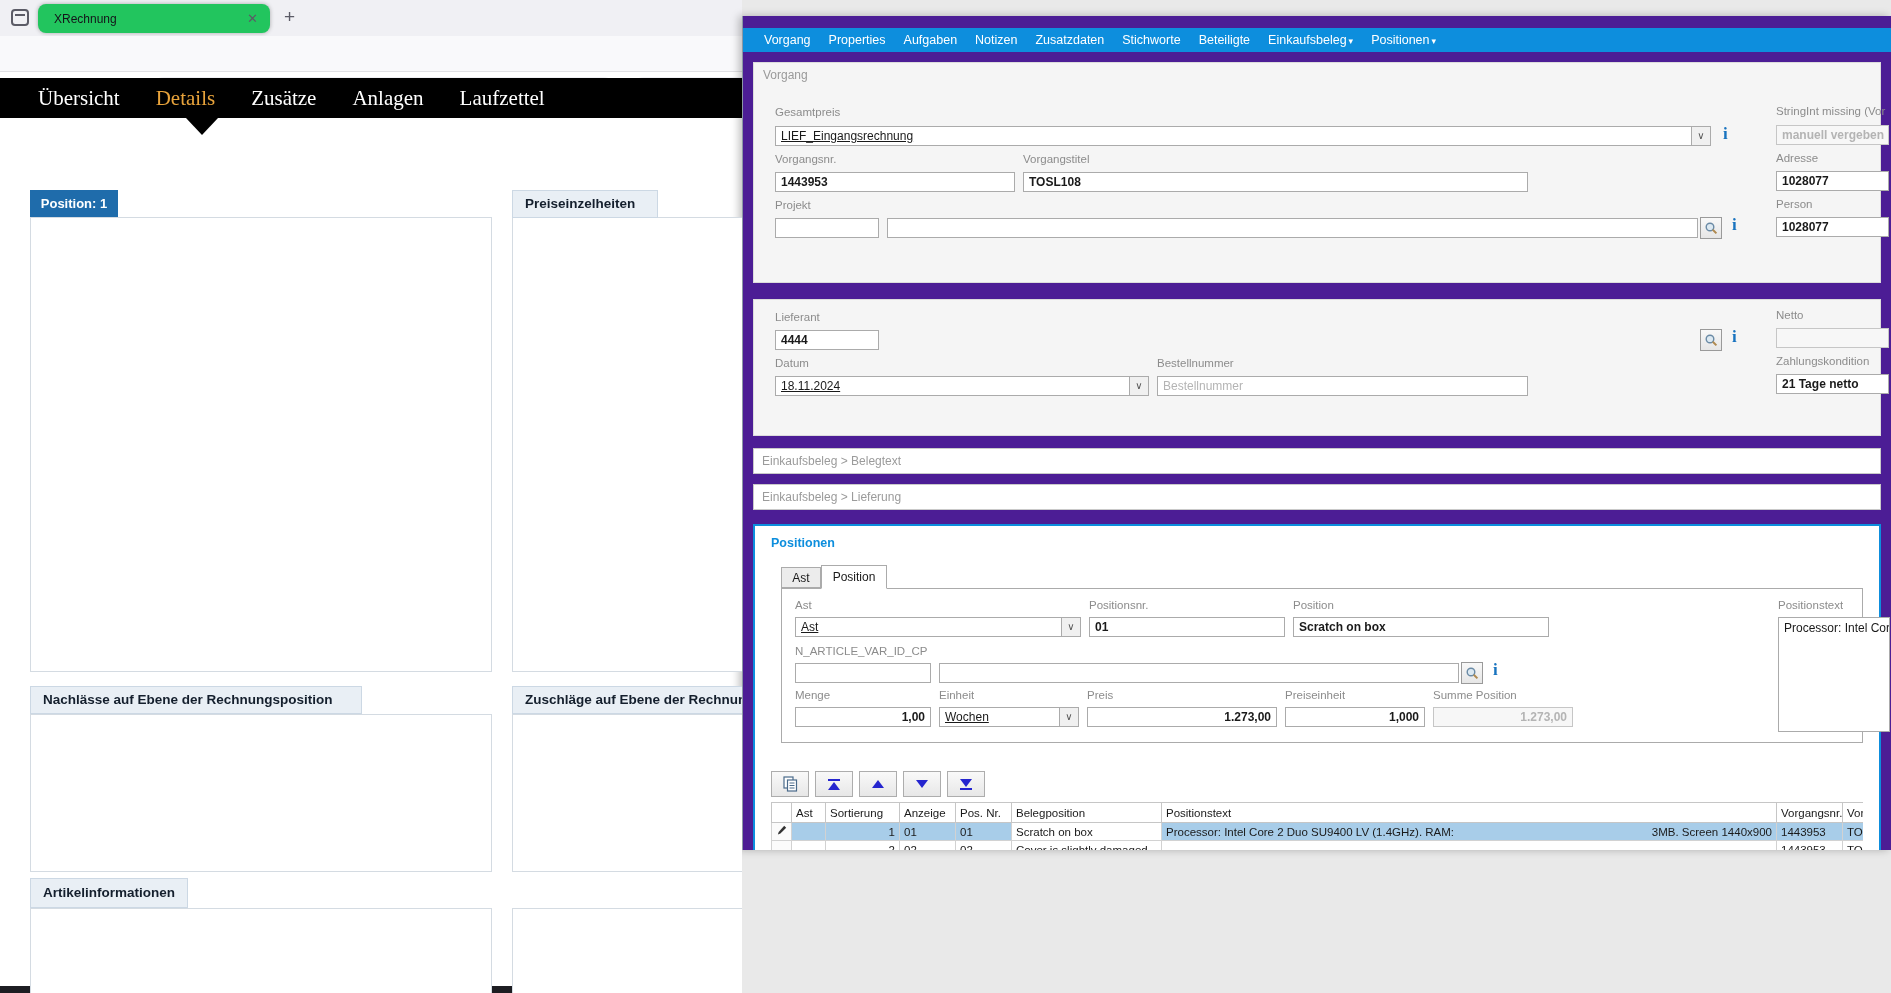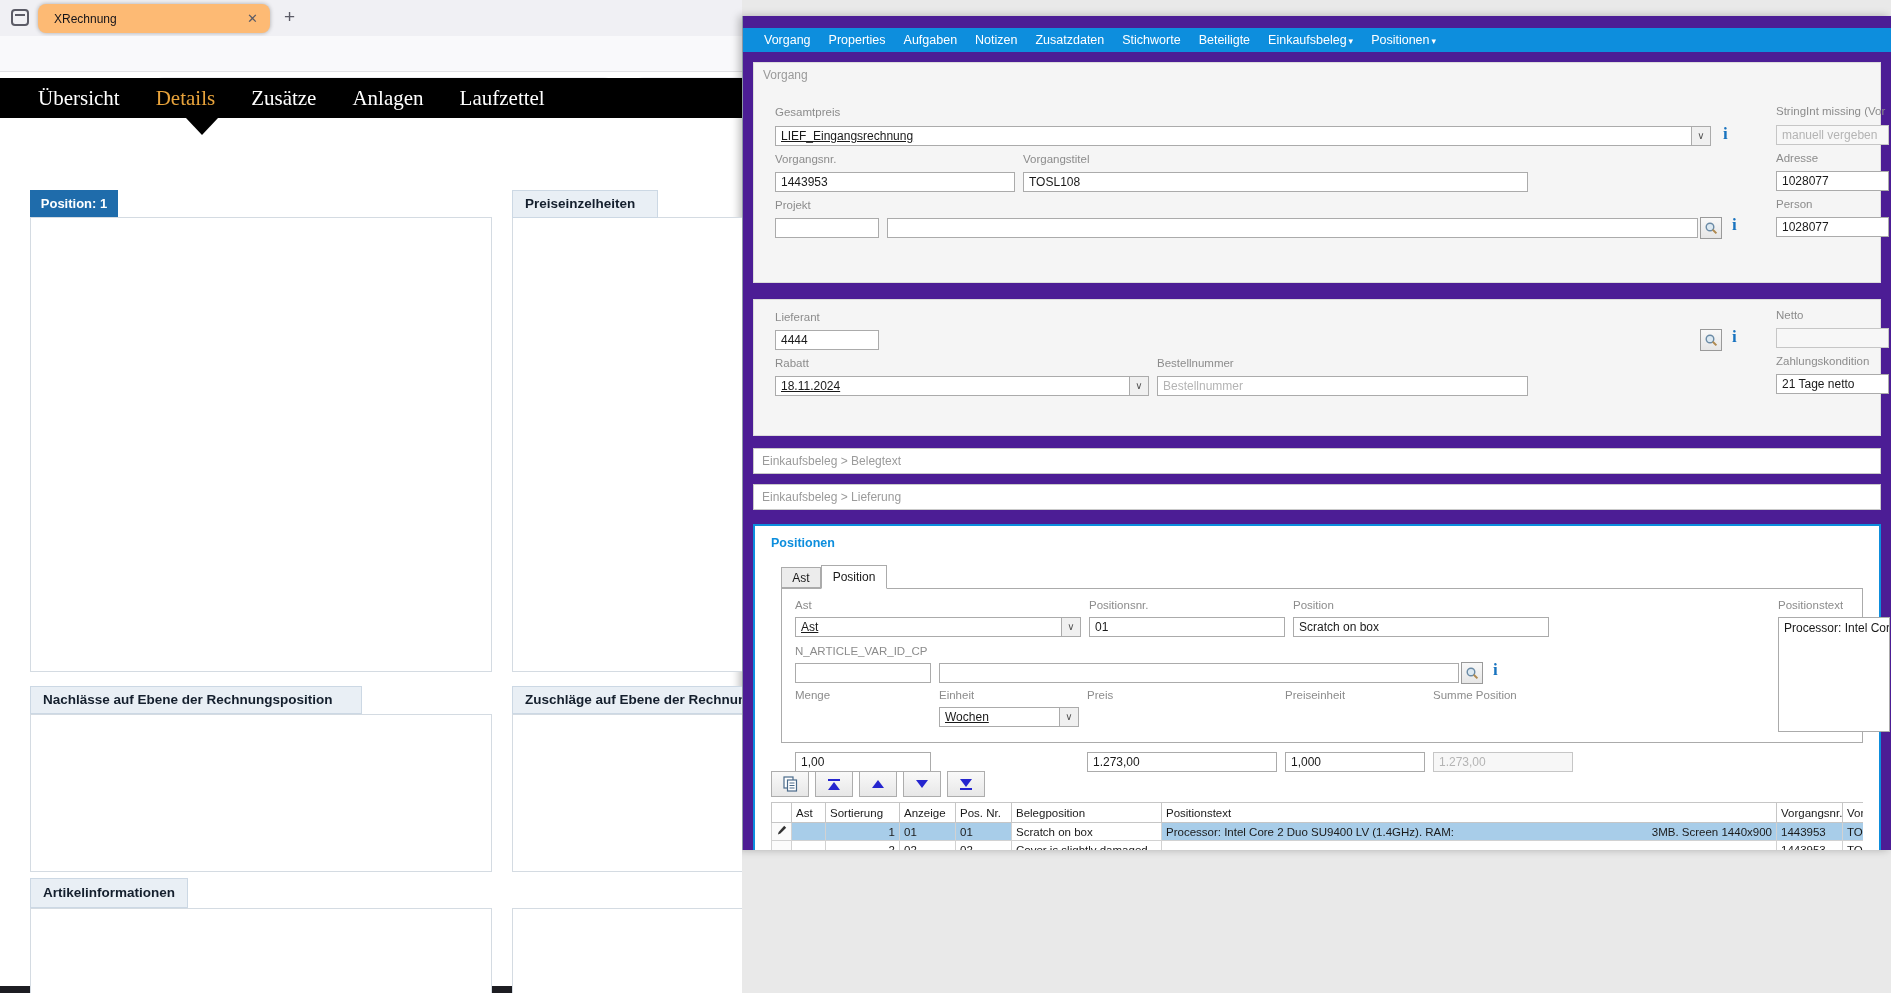--- a/index.html
+++ b/index.html
@@ -4,21 +4,21 @@
 <style>
   html,body{margin:0;padding:0;background:#cfcfcf;font-family:"Liberation Sans",sans-serif;}
   .screen{position:relative;width:1891px;height:993px;background:#e9e9e9;overflow:hidden;}
   .abs{position:absolute;box-sizing:border-box;}
 
   
   .browser{left:0;top:0;width:742px;height:993px;background:#ffffff;overflow:hidden;}
   .tabstrip{left:0;top:0;width:742px;height:36px;background:#f0f0f4;}
   .lib-icon{left:11px;top:9px;width:18px;height:17px;border:2px solid #5b5b66;border-radius:4px;}
   .lib-icon::after{content:"";position:absolute;left:2px;right:2px;top:3px;height:0;border-top:2px solid #5b5b66;}
-  .btab{left:38px;top:4px;width:232px;height:29px;background:#fdba74;border-radius:8px;box-shadow:0 0 4px rgba(0,0,0,.3);}
+  .btab{left:38px;top:4px;width:232px;height:29px;background:#22c55e;border-radius:8px;box-shadow:0 0 4px rgba(0,0,0,.3);}
   .btab-title{left:16px;top:8px;font-size:12px;color:#15141a;}
   .close-x{right:12px;top:7px;color:#5b5b66;font-size:13px;}
   .close-x::after{content:"✕";}
   .newtab{left:284px;top:6px;color:#5b5b66;font-size:19px;}
   .newtab::after{content:"+";}
   .btoolbar{left:0;top:36px;width:742px;height:36px;background:#f9f9fb;border-bottom:1px solid #e0e0e4;}
   .navbtn{top:43px;font-size:17px;color:#5b5b66;}
   .back-i::after{content:"←";}
   .fwd-i::after{content:"→";}
   .rel-i::after{content:"↻";}
@@ -49,23 +49,23 @@
 
   
   .appwin{left:742px;top:16px;width:1149px;height:834px;background:#4c1d95;border-left:1px solid #8a98a5;overflow:hidden;box-shadow:-3px 0 8px rgba(0,0,0,.25);}
   .appmenu{left:0;top:12px;width:1149px;height:24px;background:#0d8edd;display:flex;align-items:center;padding-left:12px;gap:0;}
   .appmenu .mi{color:#fff;font-size:12.5px;padding:0 9px;white-space:nowrap;}
   .caret{color:#fff;font-size:9px;margin-left:2px;}
   .caret::after{content:"▾";}
   .grp{background:#f5f5f5;border:1px solid #dcdcdc;}
   .grp-cap{font-size:12px;color:#9a9a9a;}
   .alabel{font-size:11.5px;color:#8c8c8c;white-space:nowrap;overflow:hidden;}
-  .ainput{background:#fff;border:1px solid #ababab;font-size:12px;color:#1a1a1a;line-height:18px;padding:0 5px;white-space:nowrap;overflow:hidden;}
+  .ainput{background:#fff;border:1px solid #ababab;font-size:12px;color:#1a1a1a;line-height:18px;padding:0 5px;white-space:nowrap;overflow:hidden;font-weight:bold;}
   .ainput.dis{color:#b4b4b4;background:#f7f7f7;border-color:#c6c6c6;}
-  .ainput.num{margin-top:45px;}
+  .ainput.num{text-align:right;}
   .combo{background:#fff;border:1px solid #ababab;font-size:12px;color:#1a1a1a;line-height:18px;padding:0 5px;white-space:nowrap;overflow:hidden;text-decoration:underline;}
   .combo .arr{position:absolute;right:0;top:0;bottom:0;width:18px;background:#f0f0f0;border-left:1px solid #ababab;text-align:center;color:#555;font-size:10px;line-height:18px;}
   .combo .arr::after{content:"∨";}
   .appinp{position:absolute;box-sizing:border-box;border:1px solid #ababab;font-size:12px;color:#1a1a1a;padding:0 5px;font-family:"Liberation Sans",sans-serif;background:#fff;}
   .appinp::placeholder{color:#b4b4b4;}
   .magbtn{width:22px;height:22px;background:linear-gradient(#f8f8f8,#e6e6e6);border:1px solid #9a9a9a;}
   .info-i{font-family:"Liberation Serif",serif;font-weight:bold;font-style:normal;color:#1873bf;font-size:17px;}
   .info-i::after{content:"i";}
   .collap{background:#fff;border:1px solid #c9c9c9;font-size:12px;color:#9b9b9b;line-height:24px;padding-left:8px;}
   .bluepanel{border:2px solid #0d8edd;background:#fff;}
@@ -288,21 +288,21 @@
     <span class="abs alabel" style="left:32px;top:295px">Lieferant</span>
     <div class="abs ainput" style="left:32px;top:314px;width:104px;height:20px">4444</div>
     <div class="abs magbtn" style="left:957px;top:313px"><svg width="14" height="14" viewBox="0 0 14 14" style="margin:3px">
           <circle cx="6" cy="6" r="3.8" fill="#dce9f2" stroke="#6a8aa5" stroke-width="1.4"></circle>
           <line x1="8.8" y1="8.8" x2="12.4" y2="12.4" stroke="#b08a50" stroke-width="2"></line>
         </svg></div>
     <span class="abs info-i" style="left:989px;top:311px"></span>
     <span class="abs alabel" style="left:1033px;top:293px">Netto</span>
     <div class="abs ainput dis" style="left:1033px;top:312px;width:113px;height:20px"></div>
 
-    <span class="abs alabel" style="left:32px;top:341px">Rabatt</span>
+    <span class="abs alabel" style="left:32px;top:341px">Datum</span>
     <div class="abs combo" style="left:32px;top:360px;width:374px;height:20px"><span>18.11.2024</span><span class="arr"></span></div>
     <span class="abs alabel" style="left:414px;top:341px">Bestellnummer</span>
     <input class="appinp" style="left: 414px; top: 360px; width: 371px; height: 20px;" placeholder="Bestellnummer">
     <span class="abs alabel" style="left:1033px;top:339px">Zahlungskondition</span>
     <div class="abs ainput" style="left:1033px;top:358px;width:113px;height:20px">21 Tage netto</div>
 
     <div class="abs collap" style="left:10px;top:432px;width:1128px;height:26px">Einkaufsbeleg &gt; Belegtext</div>
     <div class="abs collap" style="left:10px;top:468px;width:1128px;height:26px">Einkaufsbeleg &gt; Lieferung</div>
 
     <div class="abs bluepanel" style="left:10px;top:508px;width:1128px;height:436px"></div>

